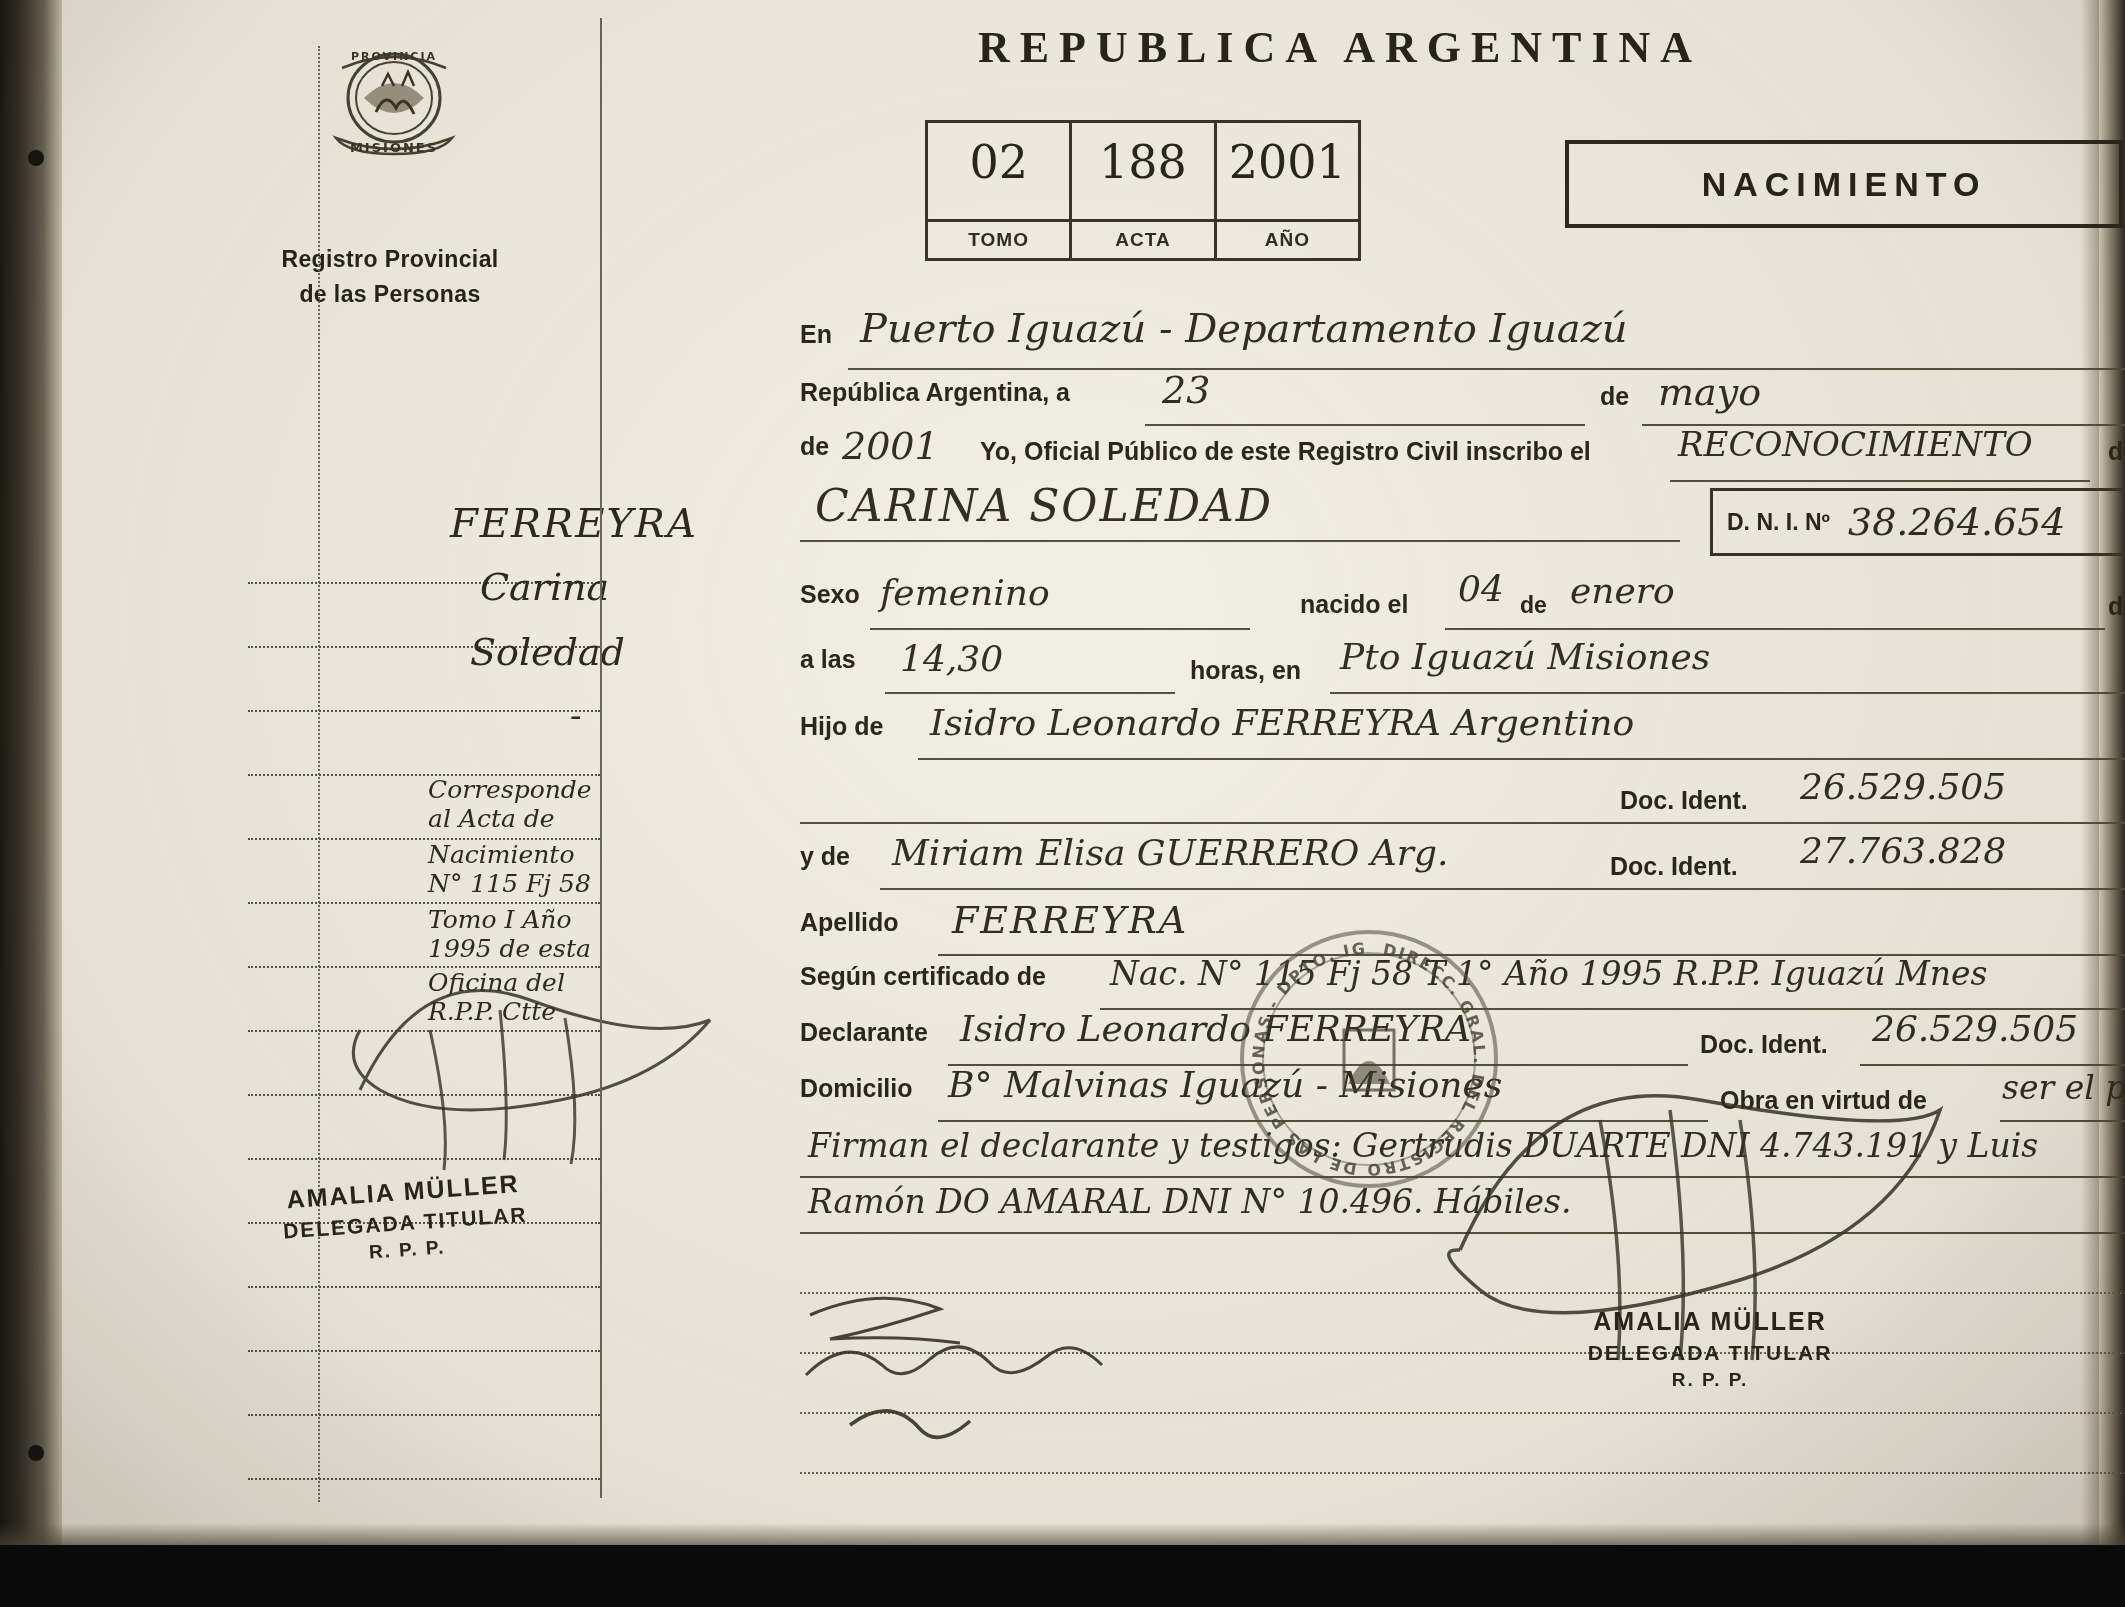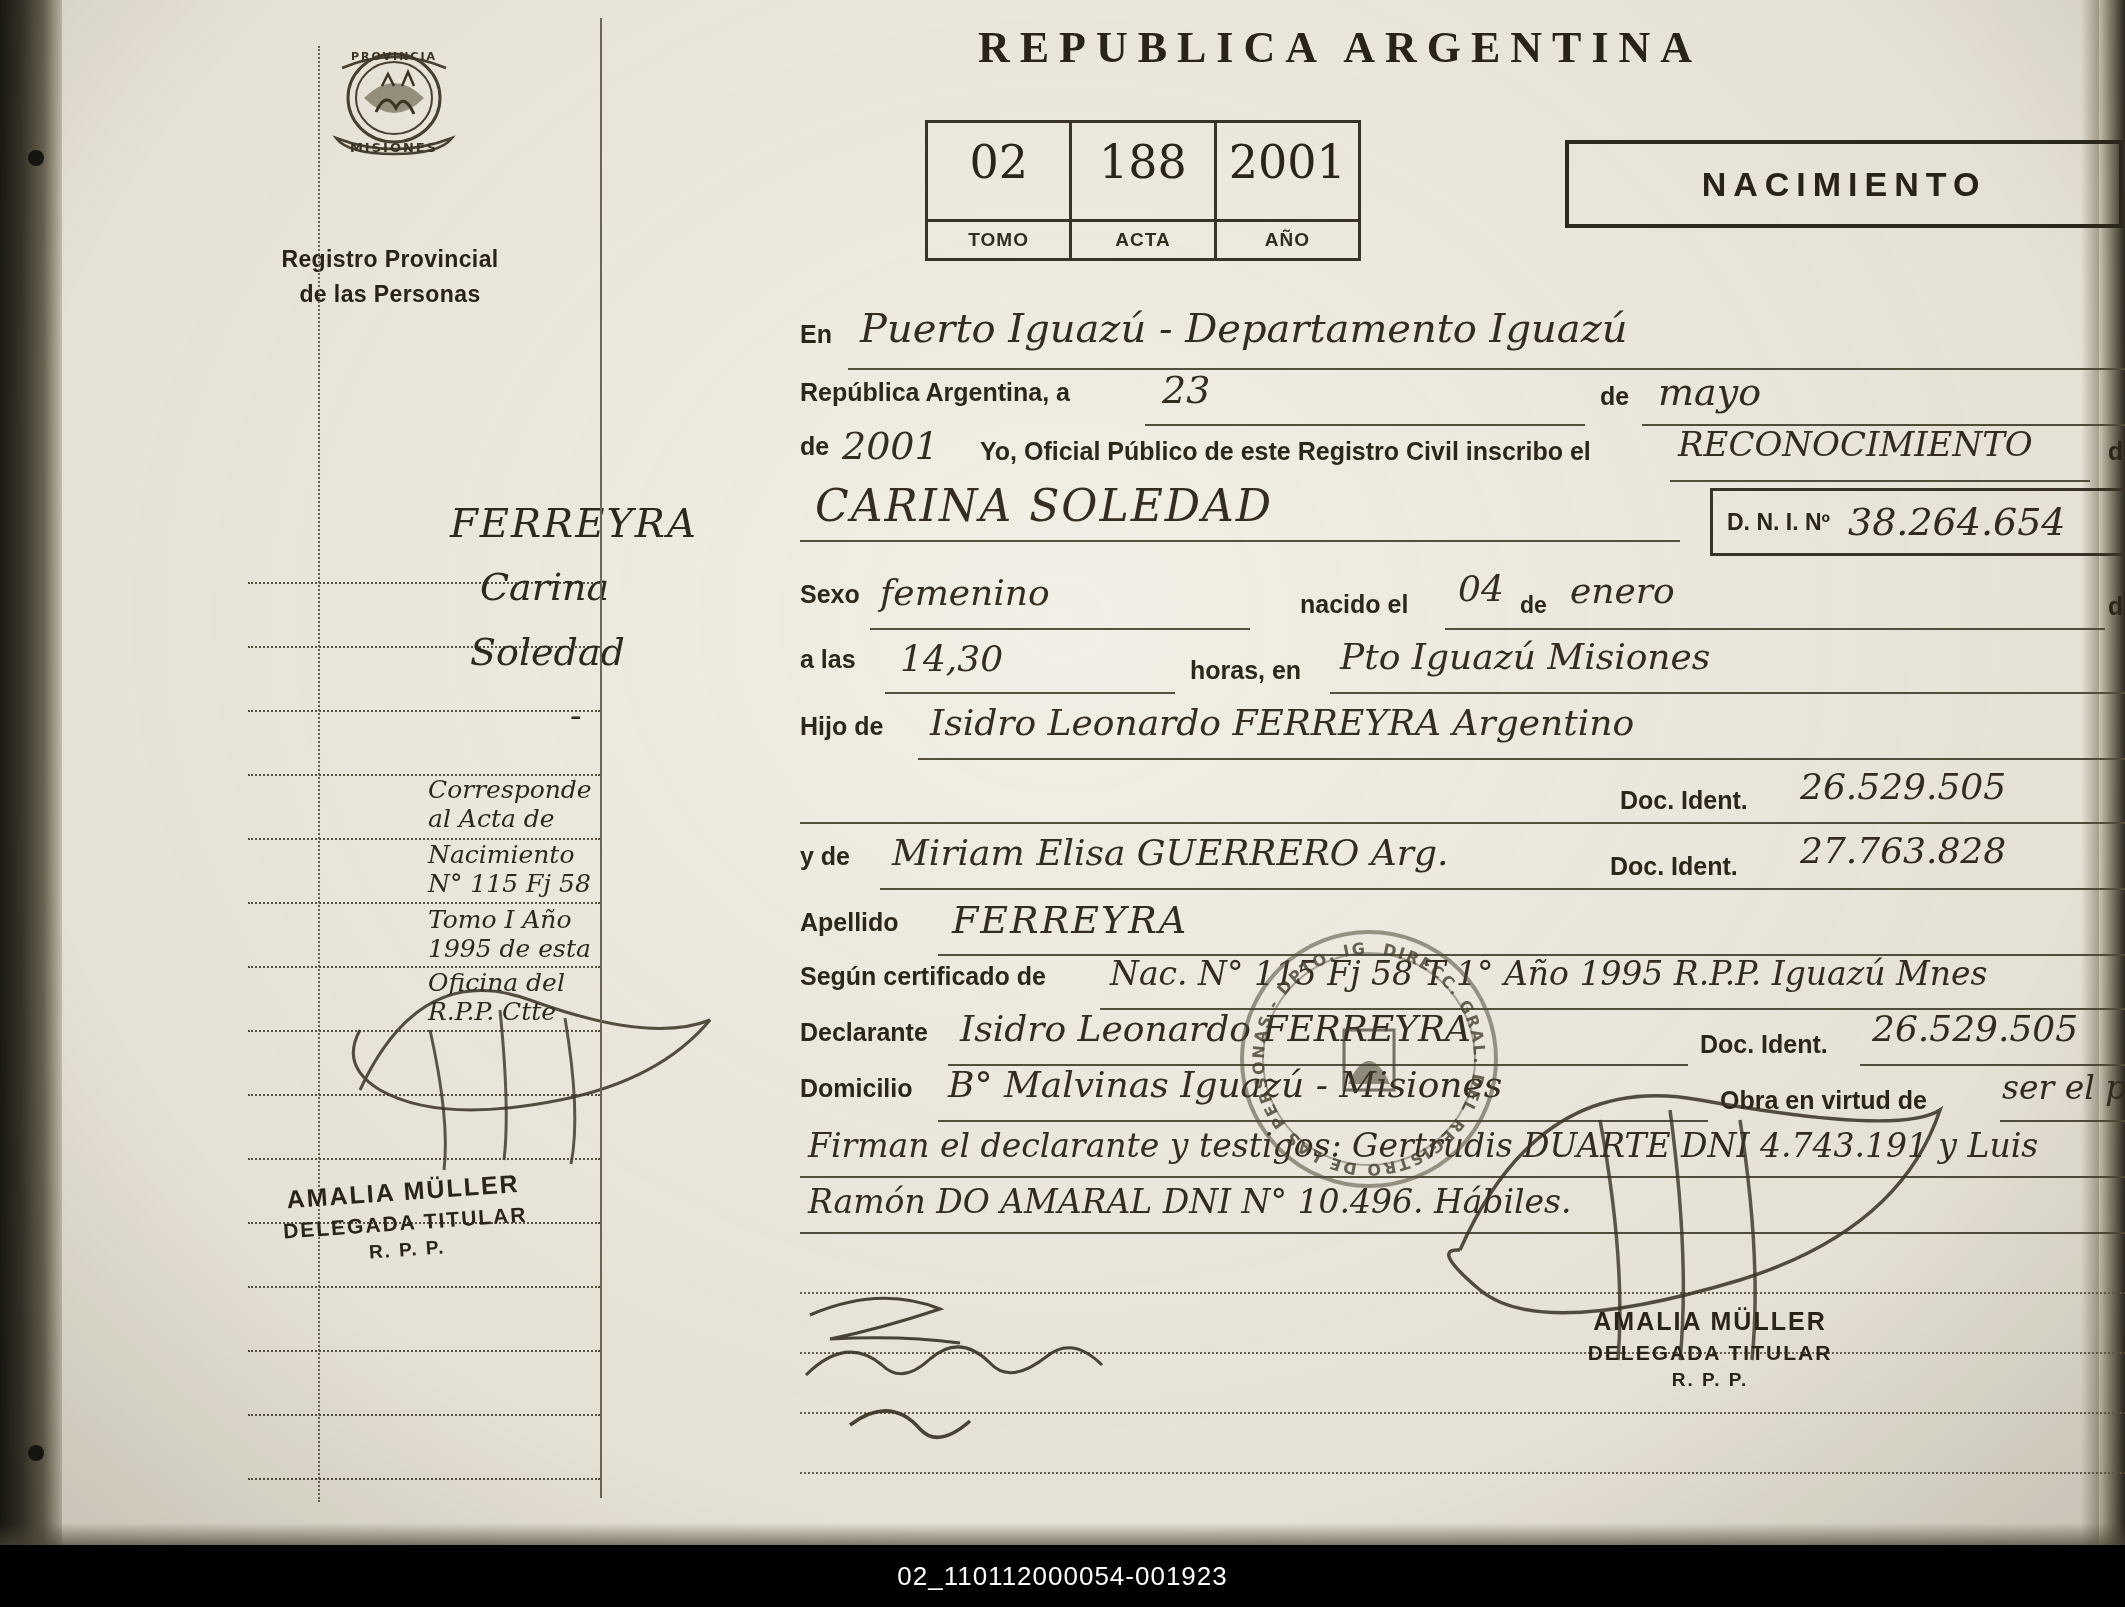--- a/index.html
+++ b/index.html
@@ -555,16 +555,13 @@
 
       <svg class="scribble" style="left:610px; top:1255px;" width="430" height="200">
         <path d="M20 60 q70 -30 130 -6 q-60 20 -110 30 q70 -4 130 4" fill="none" stroke="#3a3325" stroke-width="3" opacity="0.9"></path>
         <path d="M16 120 q40 -40 76 -10 q20 20 48 -6 q30 -26 60 4 q20 22 56 -6 q26 -22 56 8" fill="none" stroke="#3a3325" stroke-width="3" opacity="0.9"></path>
         <path d="M60 170 q40 -30 70 4 q18 20 50 -8" fill="none" stroke="#3a3325" stroke-width="3.5" opacity="0.9"></path>
       </svg>
 
     </div>
   </div>
 
-  <div class="caption">
-    <span>02_110112000054-001923</span>
-  </div>
 </div>
 
 </body></html>

